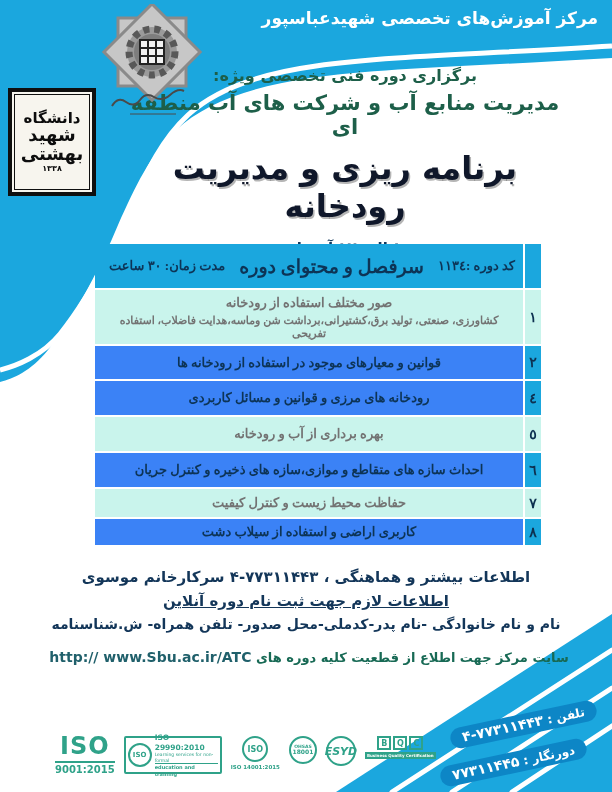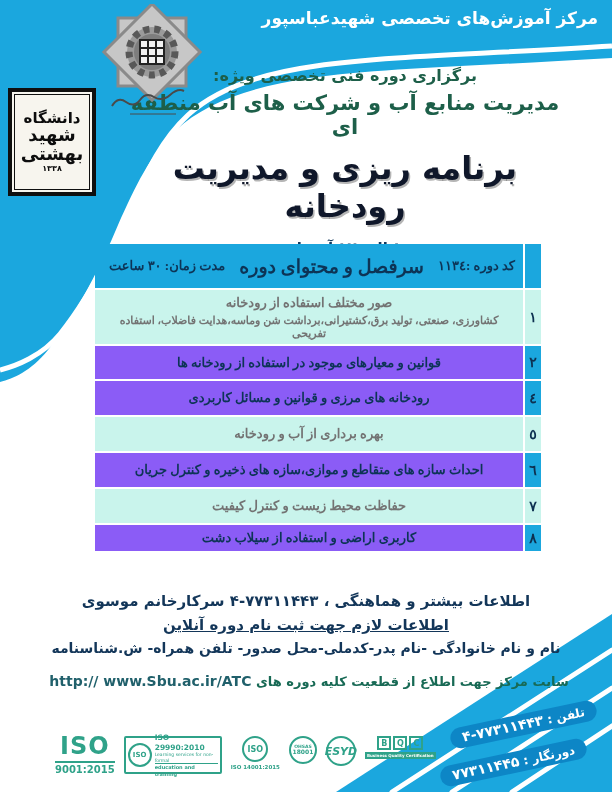--- a/index.html
+++ b/index.html
@@ -30,29 +30,29 @@
   .date-range{font-size:15px;font-weight:700;color:#143a5e;margin-top:14px;}
 
   .course-table{position:absolute;left:95px;top:244px;width:446px;z-index:2;direction:ltr;font-family:Liberation Serif, serif;}
   .thead{height:44px;background:#1BA7DE;display:flex;align-items:center;color:#0d3456;}
   .h-duration{font-size:13px;font-weight:700;direction:rtl;padding-left:14px;white-space:nowrap;}
   .h-title{flex:1;text-align:center;font-size:19px;font-weight:900;direction:rtl;}
   .h-code{font-size:13px;font-weight:700;direction:rtl;padding-right:8px;white-space:nowrap;}
   .h-numcol{width:16px;align-self:stretch;border-left:2px solid #fff;background:#1BA7DE;}
   .trow{display:flex;margin-top:2px;}
   .trow.light{background:#C9F4EC;} .trow.light .tnum{background:#C9F4EC;}
-  .trow.dark{background:#8b5cf6;}  .trow.dark  .tnum{background:#1BA7DE;}
+  .trow.dark{background:#3b82f6;}  .trow.dark  .tnum{background:#1BA7DE;}
   .tcell{flex:1;display:flex;flex-direction:column;justify-content:center;
     text-align:center;direction:rtl;padding:1px 10px;font-size:13px;font-weight:700;}
   .trow.light .tcell{color:#737373;} .trow.dark .tcell{color:#0d3456;}
   .tsub{font-size:11px;font-weight:600;margin-top:3px;}
   .tnum{width:16px;border-left:2px solid #fff;display:flex;align-items:center;
     justify-content:center;font-size:14px;font-weight:800;color:#0d3050;}
 
-  .contact{position:absolute;left:30px;top:592px;width:552px;z-index:2;
+  .contact{position:absolute;left:30px;top:568px;width:552px;z-index:2;
     direction:rtl;text-align:center;color:#133659;}
   .c-line1{font-size:15px;font-weight:800;}
   .c-line2{font-size:15px;font-weight:800;text-decoration:underline;margin-top:6px;}
   .c-line3{font-size:14px;font-weight:800;margin-top:6px;}
   .c-line4{font-size:13px;font-weight:800;margin-top:17px;color:#186a55;}
   .c-url{direction:ltr;unicode-bidi:embed;font-size:14px;color:#20606b;padding-left:6px;}
   .c-phone{direction:ltr;unicode-bidi:embed;}
 
   .pill{position:absolute;z-index:3;direction:rtl;background:#0d86c6;color:#fff;
     border-radius:16px;padding:2px 12px 3px;font-size:12px;font-weight:800;
@@ -180,21 +180,21 @@
     <div class="trow light" style="height:34px">
       <div class="tcell">بهره برداری از آب و رودخانه</div>
       <div class="tnum">٥</div>
     </div>
 
     <div class="trow dark" style="height:34px">
       <div class="tcell">احداث سازه های متقاطع و موازی،سازه های ذخیره و کنترل جریان</div>
       <div class="tnum">٦</div>
     </div>
 
-    <div class="trow light" style="height:34px">
+    <div class="trow light" style="height:28px">
       <div class="tcell">حفاظت محیط زیست و کنترل کیفیت</div>
       <div class="tnum">۷</div>
     </div>
 
     <div class="trow dark" style="height:26px">
       <div class="tcell">کاربری اراضی و استفاده از سیلاب دشت</div>
       <div class="tnum">۸</div>
     </div>
   </div>
 

